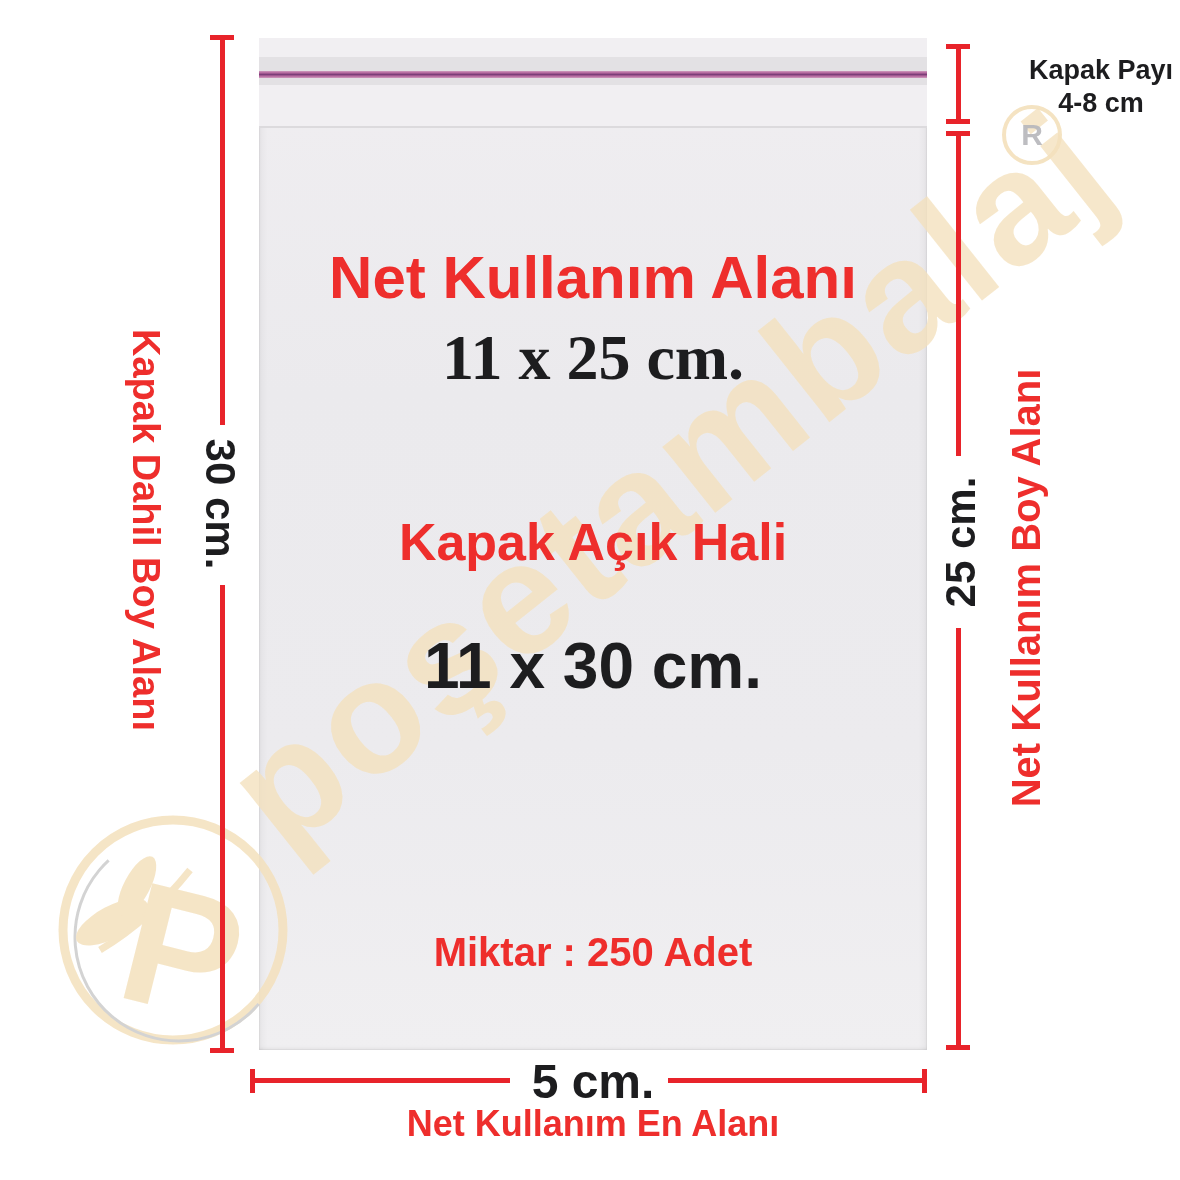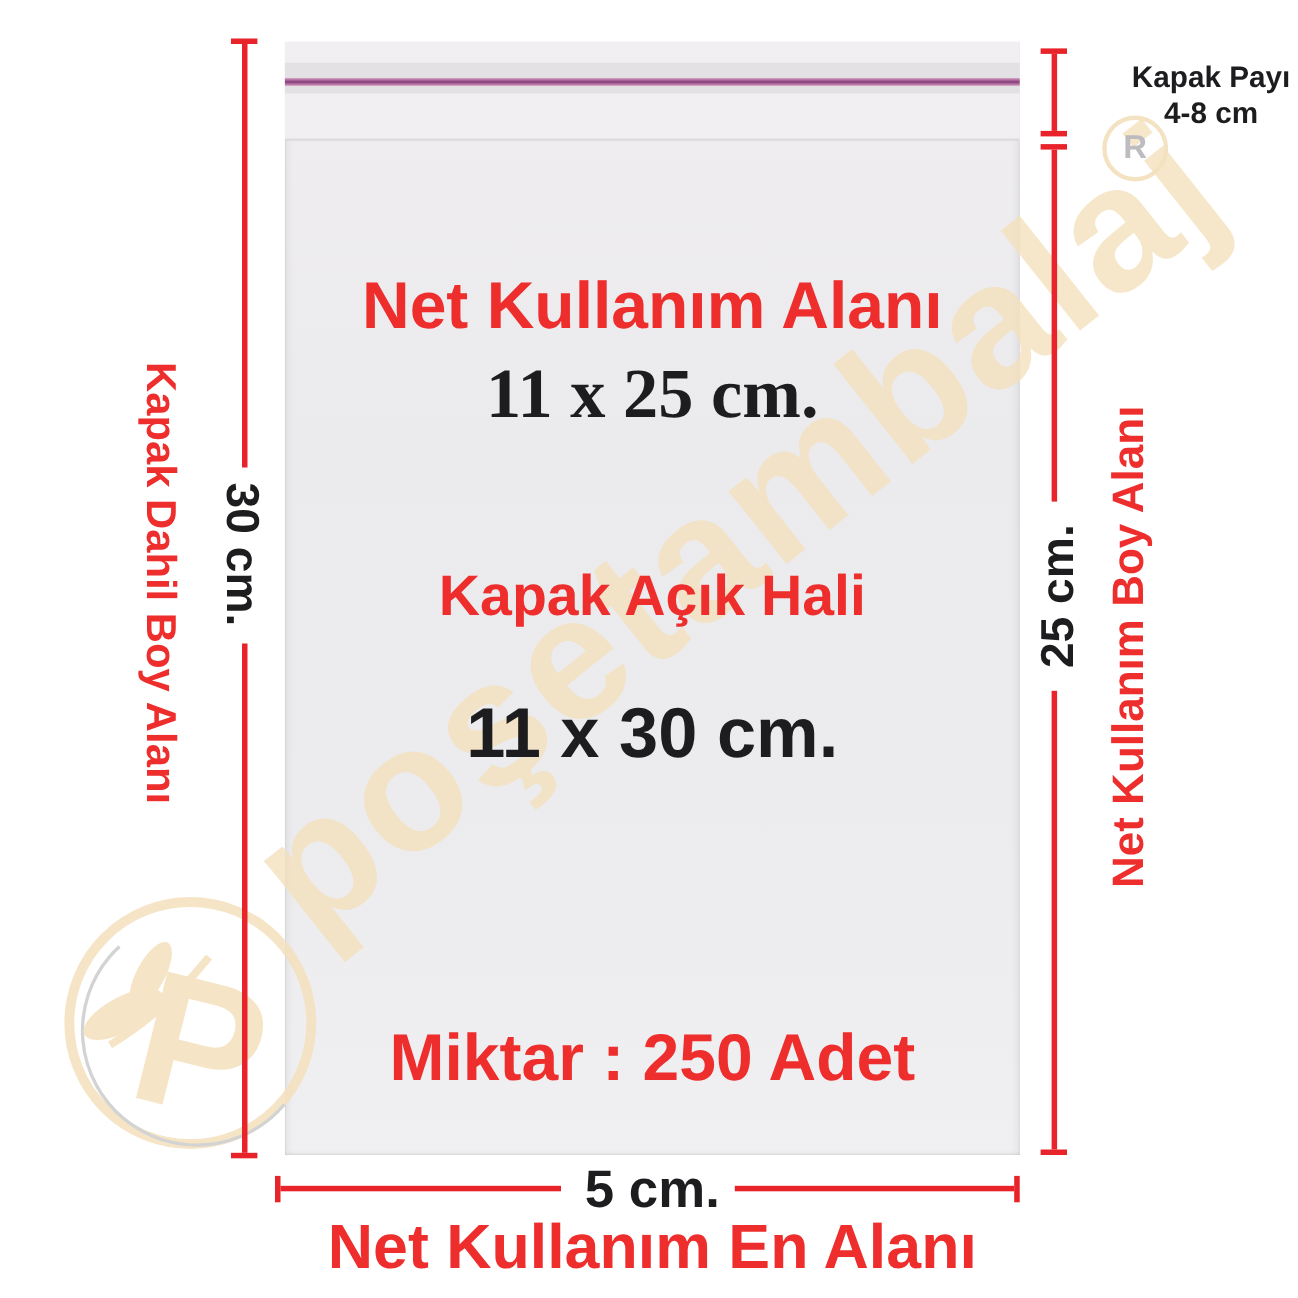--- a/index.html
+++ b/index.html
@@ -96,22 +96,22 @@
   <div class="abs vseg" style="left:956px;top:136px;height:320px;"></div>
   <div class="abs vseg" style="left:956px;top:628px;height:417px;"></div>
   <div class="abs hcap" style="left:946px;top:1045px;"></div>
   <div class="abs rotccw blk" style="left:961px;top:542px;font-size:42px;">25 cm.</div>
   <div class="abs rotccw red" style="left:1026px;top:588px;font-size:40px;">Net Kullanım Boy Alanı</div>
 
   <div class="abs ctr red" style="top:248px;font-size:60px;">Net Kullanım Alanı</div>
   <div class="abs ctr blk" style="top:326px;font-size:64px;font-family:Liberation Serif, serif;">11 x 25 cm.</div>
   <div class="abs ctr red" style="top:516px;font-size:52px;">Kapak Açık Hali</div>
   <div class="abs ctr blk" style="top:594px;font-size:64px;margin-top:40px;">11 x 30 cm.</div>
-  <div class="abs ctr red" style="top:932px;font-size:60px;">Miktar : 250 Adet</div>
+  <div class="abs ctr red" style="top:932px;font-size:40px;">Miktar : 250 Adet</div>
 
   <div class="abs vcap" style="left:250px;top:1069px;"></div>
   <div class="abs hseg" style="left:255px;top:1078px;width:255px;"></div>
   <div class="abs hseg" style="left:668px;top:1078px;width:254px;"></div>
   <div class="abs vcap" style="left:922px;top:1069px;"></div>
   <div class="abs ctr blk" style="top:1058px;font-size:48px;">5 cm.</div>
-  <div class="abs ctr red" style="top:1106px;font-size:57px;">Net Kullanım En Alanı</div>
+  <div class="abs ctr red" style="top:1106px;font-size:36px;">Net Kullanım En Alanı</div>
 
 </div>
 
 </body></html>

